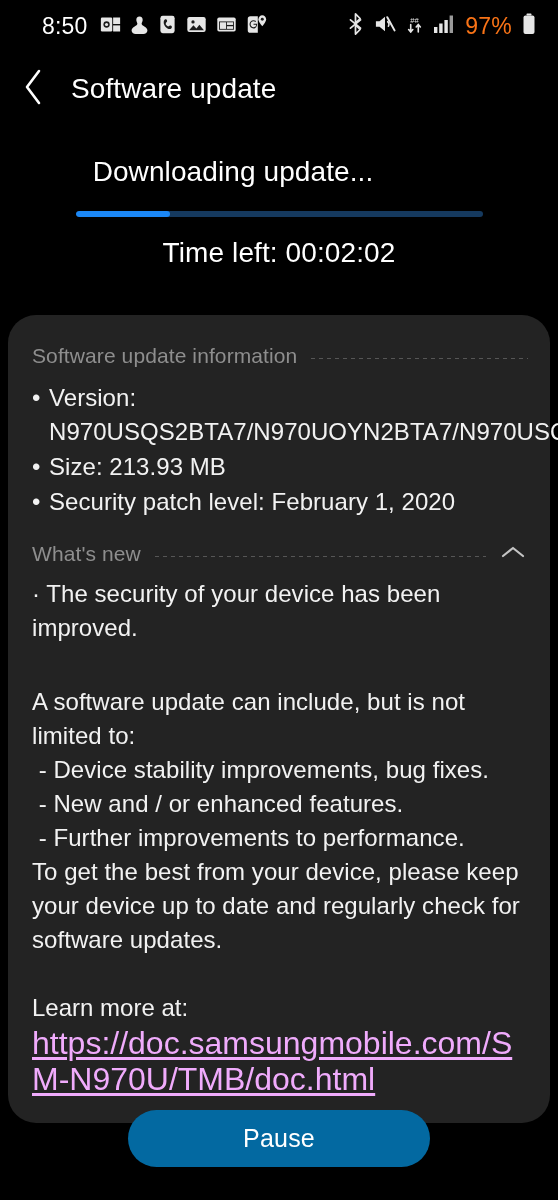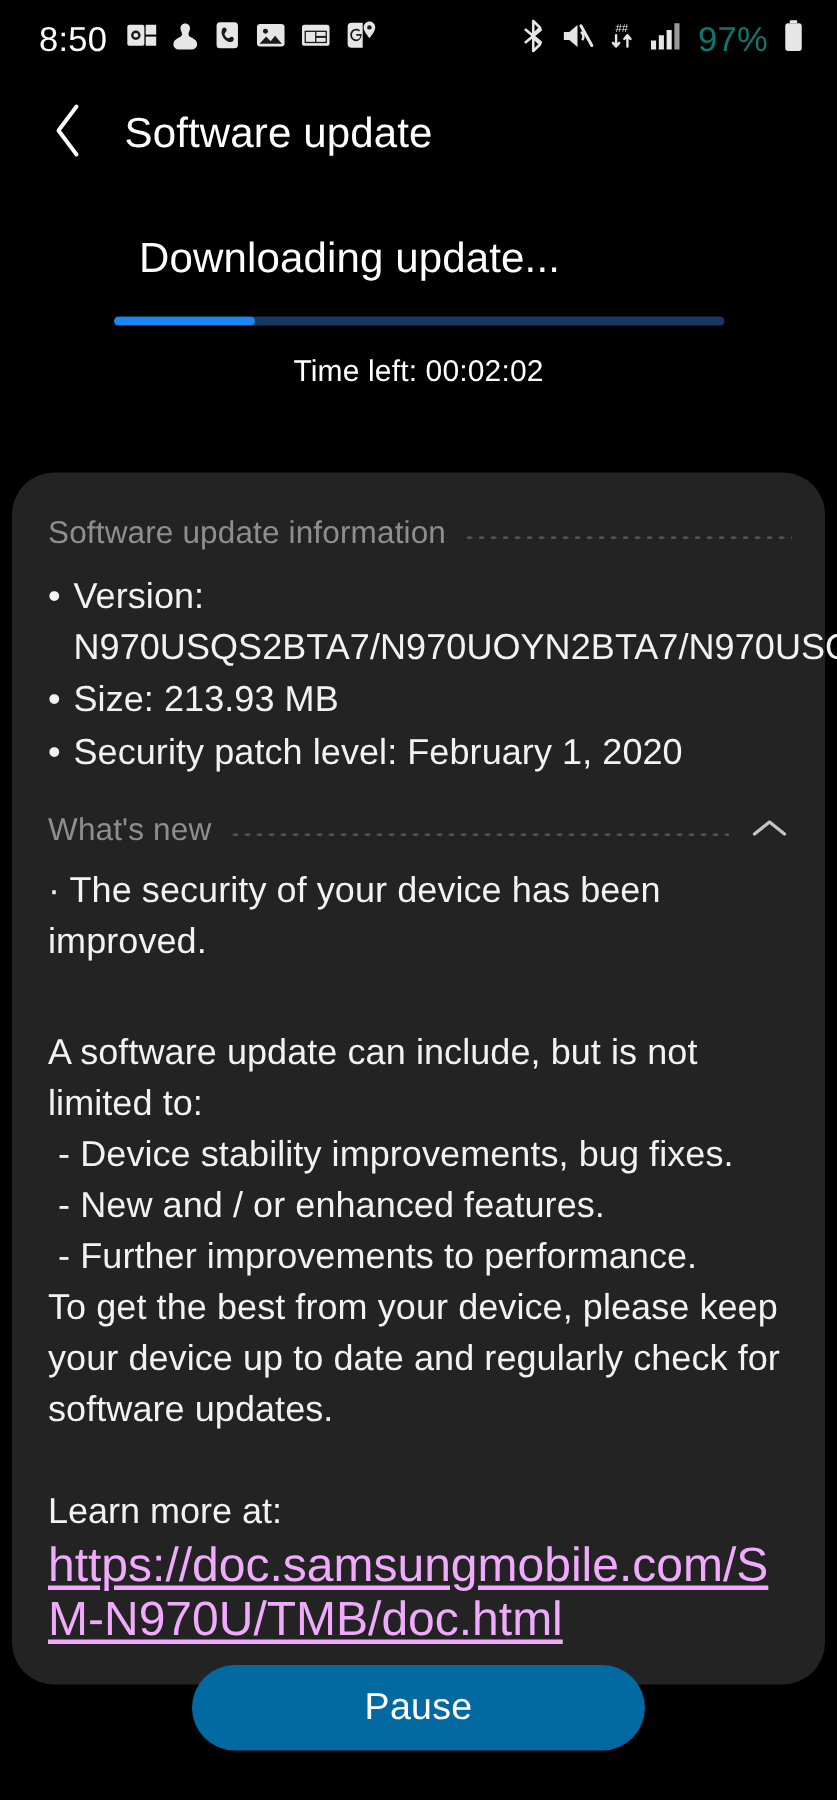--- a/index.html
+++ b/index.html
@@ -26,54 +26,54 @@
 
   
   .statusbar {
     position: absolute;
     top: 0; left: 0;
     width: 558px;
     height: 52px;
     display: flex;
     align-items: center;
     justify-content: space-between;
-    padding: 0 22px 0 26px;
+    padding: 0 22px 0 42px;
   }
   .status-left {
     display: flex;
     align-items: center;
     gap: 9px;
   }
   .status-time {
     font-size: 23px;
     letter-spacing: 0.2px;
     color: #ffffff;
     margin-right: 3px;
   }
   .status-right {
     display: flex;
     align-items: center;
     gap: 10px;
   }
   .status-battery-pct {
     font-size: 23px;
-    color: #0f766e;
+    color: #f97316;
     letter-spacing: 0.2px;
   }
   .sicon { display: block; }
 
   
   .appbar {
     position: absolute;
     top: 58px; left: 0;
     width: 558px;
     height: 62px;
     display: flex;
     align-items: center;
-    padding-left: 24px;
+    padding-left: 12px;
   }
   .back-btn {
     width: 44px; height: 44px;
     display: flex;
     align-items: center;
     justify-content: center;
     flex: 0 0 auto;
   }
   .appbar-title {
     font-size: 28px;
@@ -105,21 +105,21 @@
   .progress-fill {
     height: 100%;
     border-radius: 3px;
     background: #1b87f5;
   }
   .time-left {
     position: absolute;
     top: 237px; left: 0;
     width: 558px;
     text-align: center;
-    font-size: 20px;
+    font-size: 28px;
     color: #ffffff;
     letter-spacing: 0.1px;
   }
 
   
   .card {
     position: absolute;
     top: 315px;
     left: 8px;
     width: 542px;

